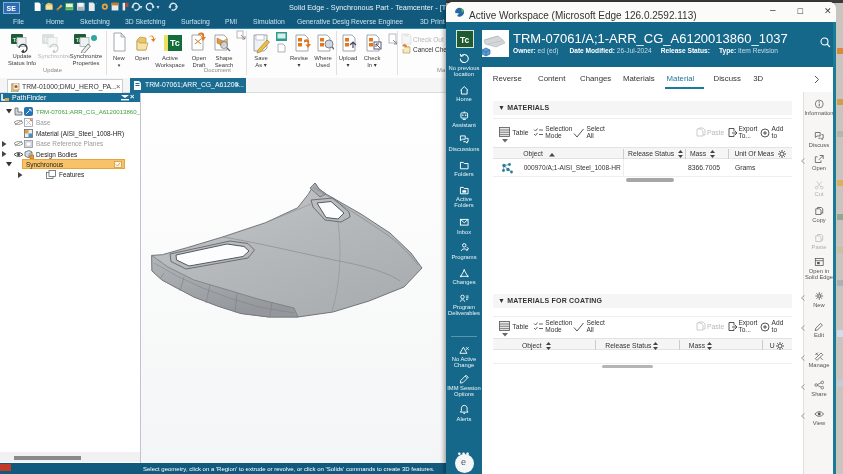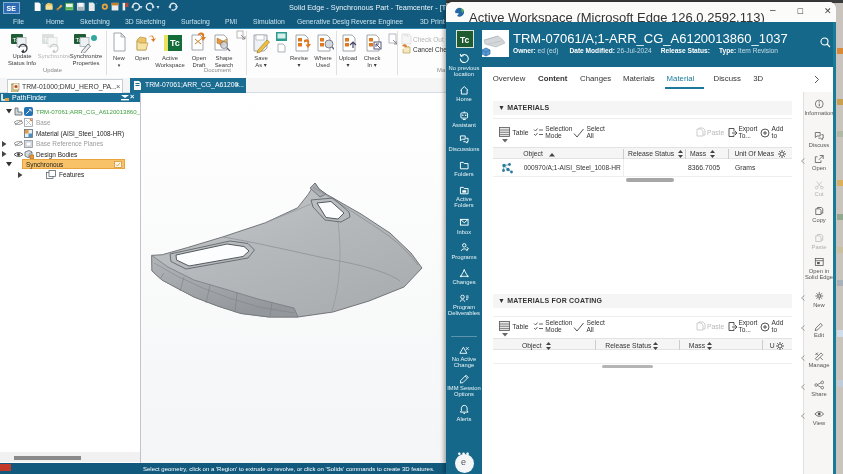--- a/index.html
+++ b/index.html
@@ -419,21 +419,21 @@
     </div>
 </div>
 
 <div class="abs" style="left:446px;top:0;width:397px;height:3px;background:#3c3c3c;"></div>
 <div id="aw">
   <div id="aw-title">
     <svg class="abs" style="left:8px;top:5px;" width="11" height="11" viewBox="0 0 11 11">
         <path d="M1 5 a4.5 4.5 0 1 1 2 4 l2 -2.5 -3.5 -.5 z" fill="#2468a8"></path>
         <path d="M7 1 l3 2 -2 3 z" fill="#62b446"></path>
       </svg>
-    <span class="abs" style="left:23px;top:8px;font-size:13px;color:#333;white-space:nowrap;text-align:center;">Active Workspace (Microsoft Edge 126.0.2592.113)</span>
+    <span class="abs" style="left:23px;top:8px;font-size:10px;color:#333;white-space:nowrap;text-align:center;">Active Workspace (Microsoft Edge 126.0.2592.113)</span>
     <span class="abs" style="left:324px;top:2px;font-size:10px;color:#444;">–</span>
     <span class="abs" style="left:351px;top:4.5px;font-size:7.5px;color:#444;">☐</span>
     <span class="abs" style="left:378px;top:3.5px;font-size:9px;color:#444;">✕</span>
   </div>
   <div id="aw-head">
     <div class="abs" style="left:9.5px;top:8px;width:18px;height:18px;background:#1e5c30;border:1px solid #d8e4dc;z-index:20;">
         <span style="position:absolute;left:3.5px;top:3.5px;font-size:8.5px;font-weight:bold;color:#fff;">Tc</span>
       </div>
     <div class="abs" style="left:34px;top:8px;width:29px;height:27px;background:#fff;">
       <svg class="abs" style="left:2px;top:5px;" width="25" height="14" viewBox="0 0 25 14">
@@ -553,22 +553,22 @@
         </svg>
       <div class="lbl">Alerts</div>
     </div>
     <div class="nav-item" style="top:421px;"><span style="font-size:9px;letter-spacing:1px;color:#fff;">•••</span></div>
     <div class="abs" style="left:8.5px;top:431.5px;width:19px;height:19px;border-radius:50%;background:#f4f6f7;">
         <span style="position:absolute;left:6.5px;top:3.5px;font-size:9px;color:#555;">e</span>
       </div>
   </div>
   <div id="aw-main">
     <div id="aw-tabs">
-      <span class="awtab" style="left:10.8px;">Overview</span>
-      <span class="awtab" style="left:56px;font-weight:bold;">Content</span>
+      <span class="awtab" style="left:10.8px;">Reverse</span>
+      <span class="awtab" style="left:56px;">Content</span>
       <span class="awtab" style="left:98px;">Changes</span>
       <span class="awtab" style="left:141px;">Materials</span>
       <span class="awtab" style="left:184.6px;color:#1b7a9c;">Material</span>
       <div class="abs" style="left:183px;top:20px;width:39px;height:2px;background:#1b7a9c;"></div>
       <span class="awtab" style="left:231.5px;">Discuss</span>
       <span class="awtab" style="left:271.2px;">3D</span>
       <svg class="abs" style="left:332px;top:8px;" width="6" height="9" viewBox="0 0 6 9">
           <path d="M1 1 l3.5 3.5 -3.5 3.5" fill="none" stroke="#555" stroke-width="1"></path>
         </svg>
     </div>

